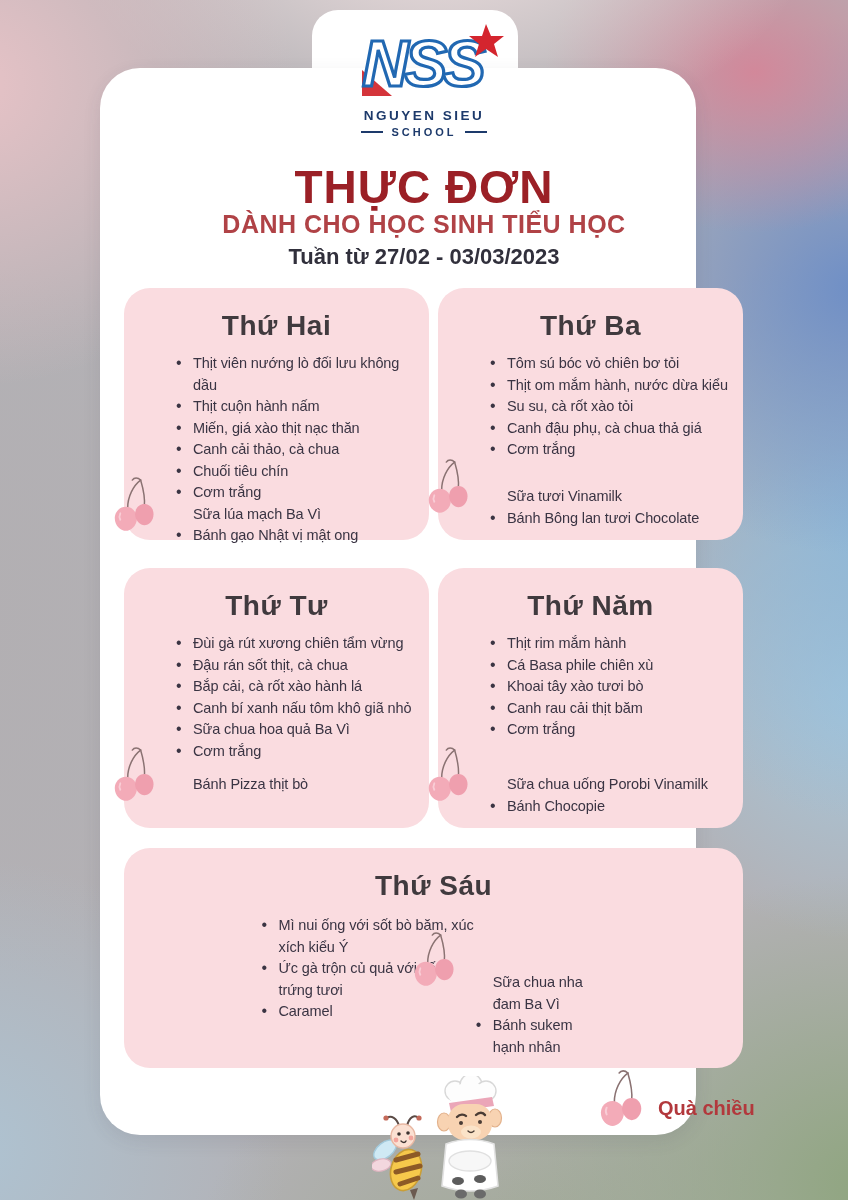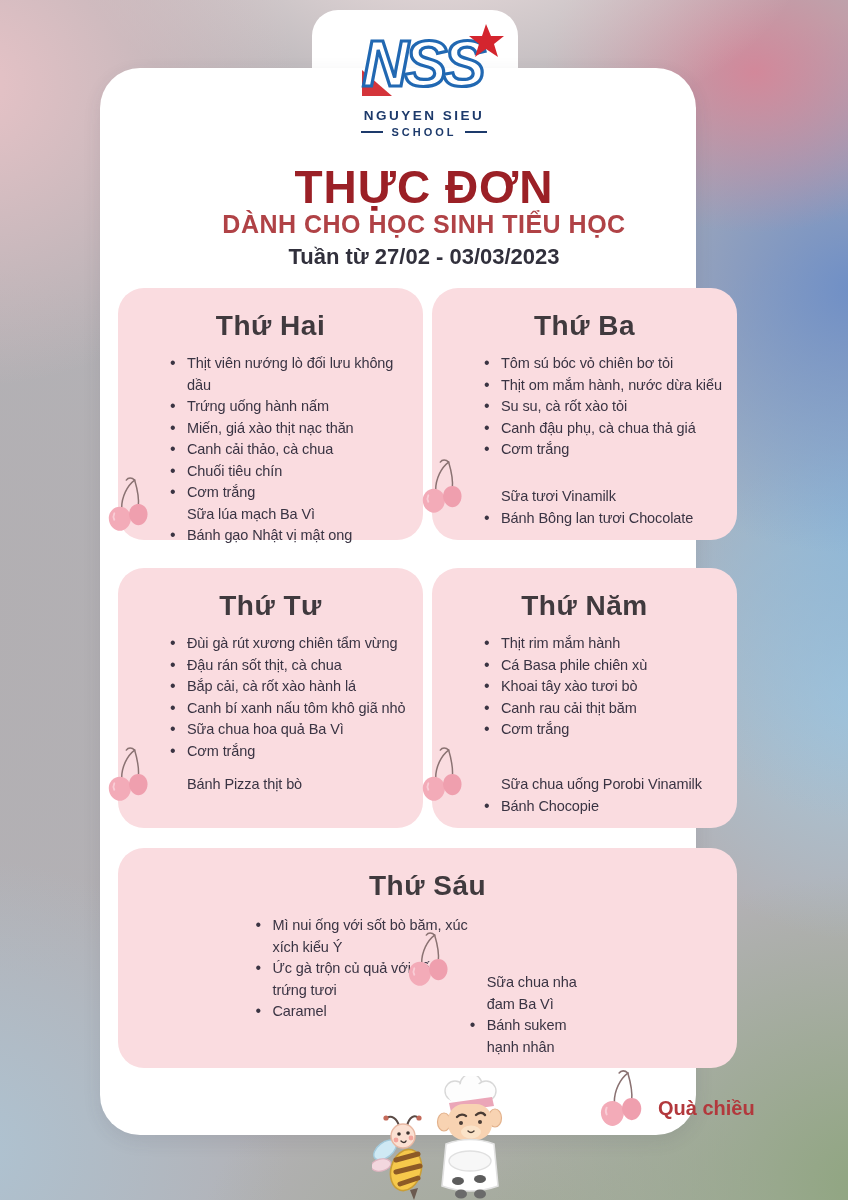--- a/index.html
+++ b/index.html
@@ -32,21 +32,21 @@
     display:flex;align-items:center;justify-content:center;gap:8px;}
   .school-line2::before,.school-line2::after{content:"";width:22px;height:2px;background:#1d3a6b;}
   
   .title{position:absolute;left:0;top:92px;width:648px;text-align:center;margin:0;
     font-size:46px;font-weight:800;letter-spacing:1px;color:#9b2026;}
   .subtitle{position:absolute;left:0;top:142px;width:648px;text-align:center;margin:0;
     font-size:25px;font-weight:800;letter-spacing:.5px;color:#b04246;}
   .week{position:absolute;left:0;top:176px;width:648px;text-align:center;
     font-size:22px;font-weight:700;color:#31303c;}
   
-  .row{position:absolute;left:18px;width:619px;display:flex;gap:9px;}
+  .row{position:absolute;left:24px;width:619px;display:flex;gap:9px;}
   .row1{top:220px;} .row2{top:500px;} .row3{top:780px;}
   .day-card{
     background:#fadce0;border-radius:26px;box-sizing:border-box;
     display:flex;flex-direction:column;
     padding:22px 12px 10px 50px;width:305px;
   }
   .row1 .day-card{height:252px;} .row2 .day-card{height:260px;} .row3 .day-card{height:220px;width:619px;}
   .day-title{margin:0 0 0 -38px;text-align:center;font-size:28px;font-weight:600;color:#403a3e;letter-spacing:.5px;}
   ul.menu{list-style:none;margin:11px 0 0 0;padding:0;font-size:14.5px;line-height:21.5px;color:#3a3443;letter-spacing:-.1px;}
   ul.menu li{position:relative;padding-left:19px;}
@@ -105,21 +105,21 @@
 
     <h1 class="title">THỰC ĐƠN</h1>
     <h2 class="subtitle">DÀNH CHO HỌC SINH TIỂU HỌC</h2>
     <div class="week">Tuần từ 27/02 - 03/03/2023</div>
 
     <div class="row row1">
       <section class="day-card">
         <h3 class="day-title">Thứ Hai</h3>
         <ul class="menu">
             <li>Thịt viên nướng lò đối lưu không dầu</li>
-            <li>Trứng uống hành nấm</li>
+            <li>Thịt cuộn hành nấm</li>
             <li>Miến, giá xào thịt nạc thăn</li>
             <li>Canh cải thảo, cà chua</li>
             <li>Chuối tiêu chín</li>
             <li>Cơm trắng</li>
           </ul>
         <div class="snack">
           <svg class="cherry" viewBox="0 0 52 66">
               <use href="#cherry-sym"></use>
             </svg>
           <ul class="menu">

